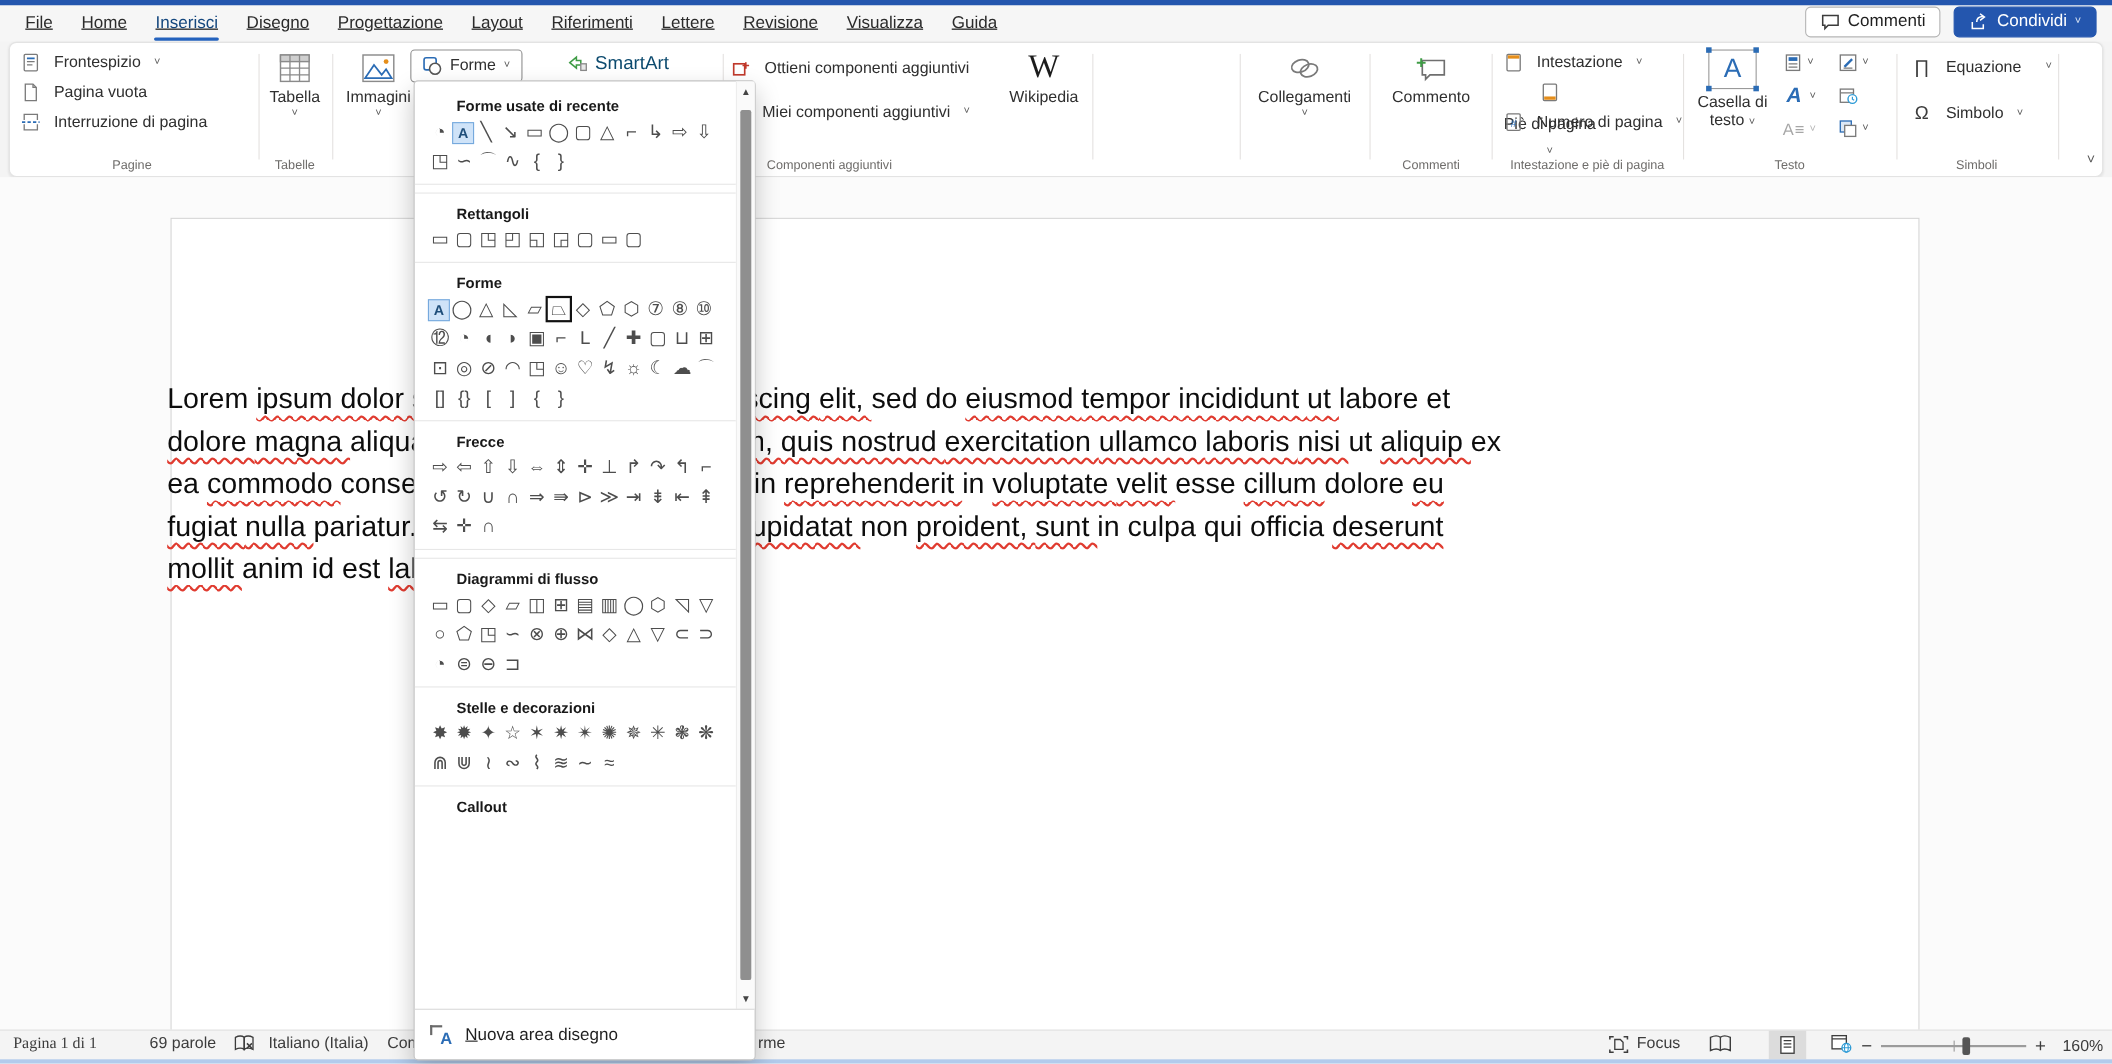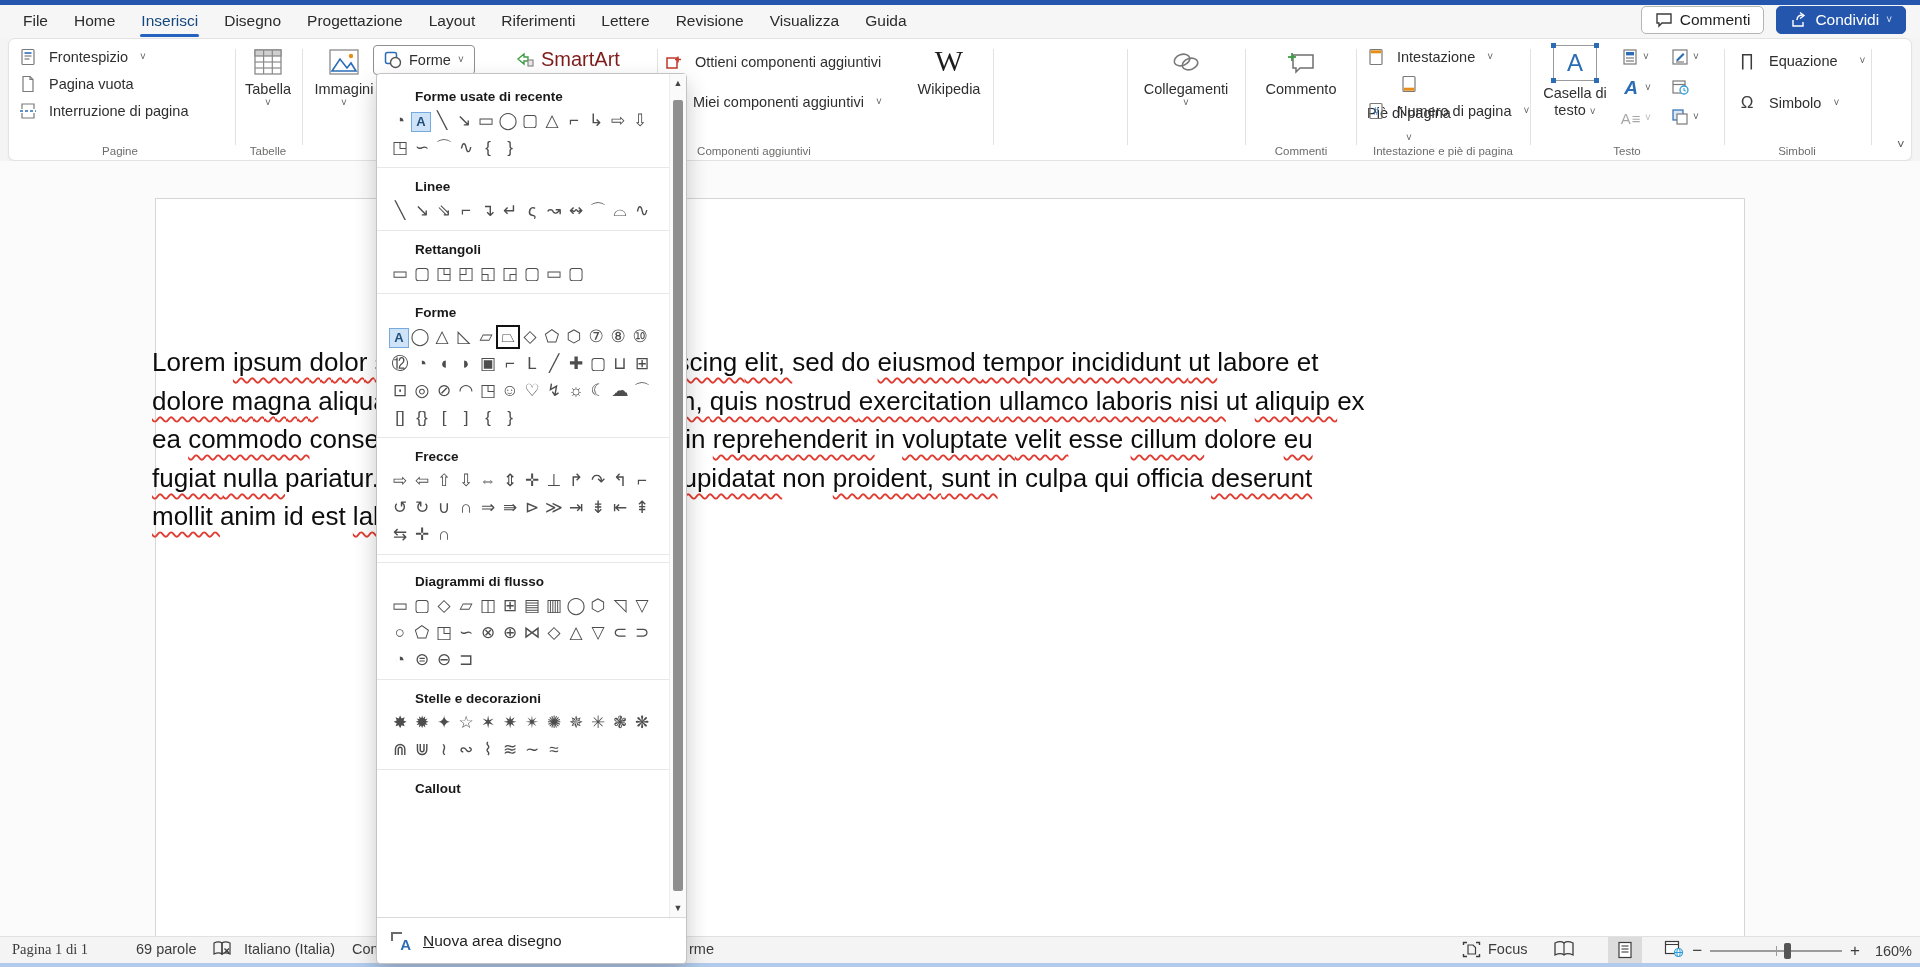--- a/index.html
+++ b/index.html
@@ -5,21 +5,21 @@
   * { margin:0; padding:0; box-sizing:border-box; }
   html,body { width:1920px; height:967px; overflow:hidden;
     font-family:"Liberation Sans", sans-serif; background:#f4f4f4; position:relative; }
   .abs { position:absolute; }
 
   
   #top-strip { position:absolute; left:0; top:0; right:0; height:5px; background:#2456ae; }
 
   
   #menubar { position:absolute; left:0; top:5px; right:0; height:33px; background:#f6f6f6;
-    display:flex; align-items:center; padding-left:10px; }
+    display:flex; align-items:center; padding-left:10px;text-decoration:underline; }
   .mtab { padding:0 13px; font-size:15.5px; color:#2b2b2b; height:33px; line-height:31px;
     position:relative; cursor:default; white-space:nowrap; }
   .mtab.active { color:#14477e; font-weight:400; }
   .mtab.active::after { content:""; position:absolute; left:12px; right:12px; bottom:1px;
     height:3px; border-radius:2px; background:#2563be; }
   #titlebar-right { position:absolute; right:14px; top:6px; display:flex; gap:12px; align-items:center; }
   .tb-btn { height:28px; border-radius:5px; display:flex; align-items:center; gap:7px;
     padding:0 13px; font-size:15.5px; }
   #comments-btn { background:#fff; border:1px solid #b5b5b5; color:#1f1f1f; }
   #share-btn { background:#2456ae; border:1px solid #2456ae; color:#fff; }
@@ -39,21 +39,21 @@
     font-size:14.5px; color:#2f2f2f; text-align:center; }
   .bigbtn .lbl { margin-top:4px; line-height:17px; white-space:nowrap; }
   .icon16 { width:18px; height:18px; flex:0 0 auto; }
   .gray { stroke:#7a7a7a; fill:none; stroke-width:1.2; }
 
   
   #forme-btn { position:absolute; left:364px; top:6px; height:30px; border:1px solid #8f8f8f;
     border-radius:4px; background:#fff; display:flex; align-items:center; gap:7px;
     padding:0 10px; font-size:14.5px; color:#2f2f2f; }
   #smartart-btn { position:absolute; left:507px; top:9px; display:flex; align-items:center;
-    gap:7px; font-size:20px; color:#7f1d1d; }
+    gap:7px; font-size:17px; color:#0c4a6e; }
 
   .mini-ico { display:inline-flex; width:20px; height:20px; align-items:center;
     justify-content:center; font-size:15px; color:#3c3c3c; }
 
   
   #shapes-menu { position:absolute; left:376px; top:73px; width:311px; height:891px;
     background:#fff; border:1px solid #c3c3c3; border-radius:4px;
     box-shadow:0 10px 22px rgba(0,0,0,.22); z-index:50; }
   #sm-sections { position:absolute; left:0; top:0; right:17px; bottom:46px; overflow:hidden;
     padding-top:4px; }
@@ -378,24 +378,20 @@
 </div>
 
 <div id="shapes-menu">
   <div id="sm-sections">
       <div>
         <div class="sm-h">Forme usate di recente</div>
         <div class="sm-row"><span class="sm-cell">◔</span><span class="sm-cell sel">A</span><span class="sm-cell">╲</span><span class="sm-cell">↘</span><span class="sm-cell">▭</span><span class="sm-cell">◯</span><span class="sm-cell">▢</span><span class="sm-cell">△</span><span class="sm-cell">⌐</span><span class="sm-cell">↳</span><span class="sm-cell">⇨</span><span class="sm-cell">⇩</span></div>
         <div class="sm-row"><span class="sm-cell">◳</span><span class="sm-cell">∽</span><span class="sm-cell">⌒</span><span class="sm-cell">∿</span><span class="sm-cell">{</span><span class="sm-cell">}</span></div>
       </div>
       <div class="sm-sep"></div>
-      <div>
-        <div class="sm-h">Linee</div>
-        <div class="sm-row"><span class="sm-cell">╲</span><span class="sm-cell">↘</span><span class="sm-cell">⇘</span><span class="sm-cell">⌐</span><span class="sm-cell">↴</span><span class="sm-cell">↵</span><span class="sm-cell">ς</span><span class="sm-cell">↝</span><span class="sm-cell">↭</span><span class="sm-cell">⌒</span><span class="sm-cell">⌓</span><span class="sm-cell">∿</span></div>
-      </div>
       <div class="sm-sep"></div>
       <div>
         <div class="sm-h">Rettangoli</div>
         <div class="sm-row"><span class="sm-cell">▭</span><span class="sm-cell">▢</span><span class="sm-cell">◳</span><span class="sm-cell">◰</span><span class="sm-cell">◱</span><span class="sm-cell">◲</span><span class="sm-cell">▢</span><span class="sm-cell">▭</span><span class="sm-cell">▢</span></div>
       </div>
       <div class="sm-sep"></div>
       <div>
         <div class="sm-h">Forme</div>
         <div class="sm-row"><span class="sm-cell sel">A</span><span class="sm-cell">◯</span><span class="sm-cell">△</span><span class="sm-cell">◺</span><span class="sm-cell">▱</span><span class="sm-cell focused">⏢</span><span class="sm-cell">◇</span><span class="sm-cell">⬠</span><span class="sm-cell">⬡</span><span class="sm-cell">⑦</span><span class="sm-cell">⑧</span><span class="sm-cell">⑩</span></div>
         <div class="sm-row"><span class="sm-cell">⑫</span><span class="sm-cell">◔</span><span class="sm-cell">◖</span><span class="sm-cell">◗</span><span class="sm-cell">▣</span><span class="sm-cell">⌐</span><span class="sm-cell">L</span><span class="sm-cell">╱</span><span class="sm-cell">✚</span><span class="sm-cell">▢</span><span class="sm-cell">⊔</span><span class="sm-cell">⊞</span></div>

